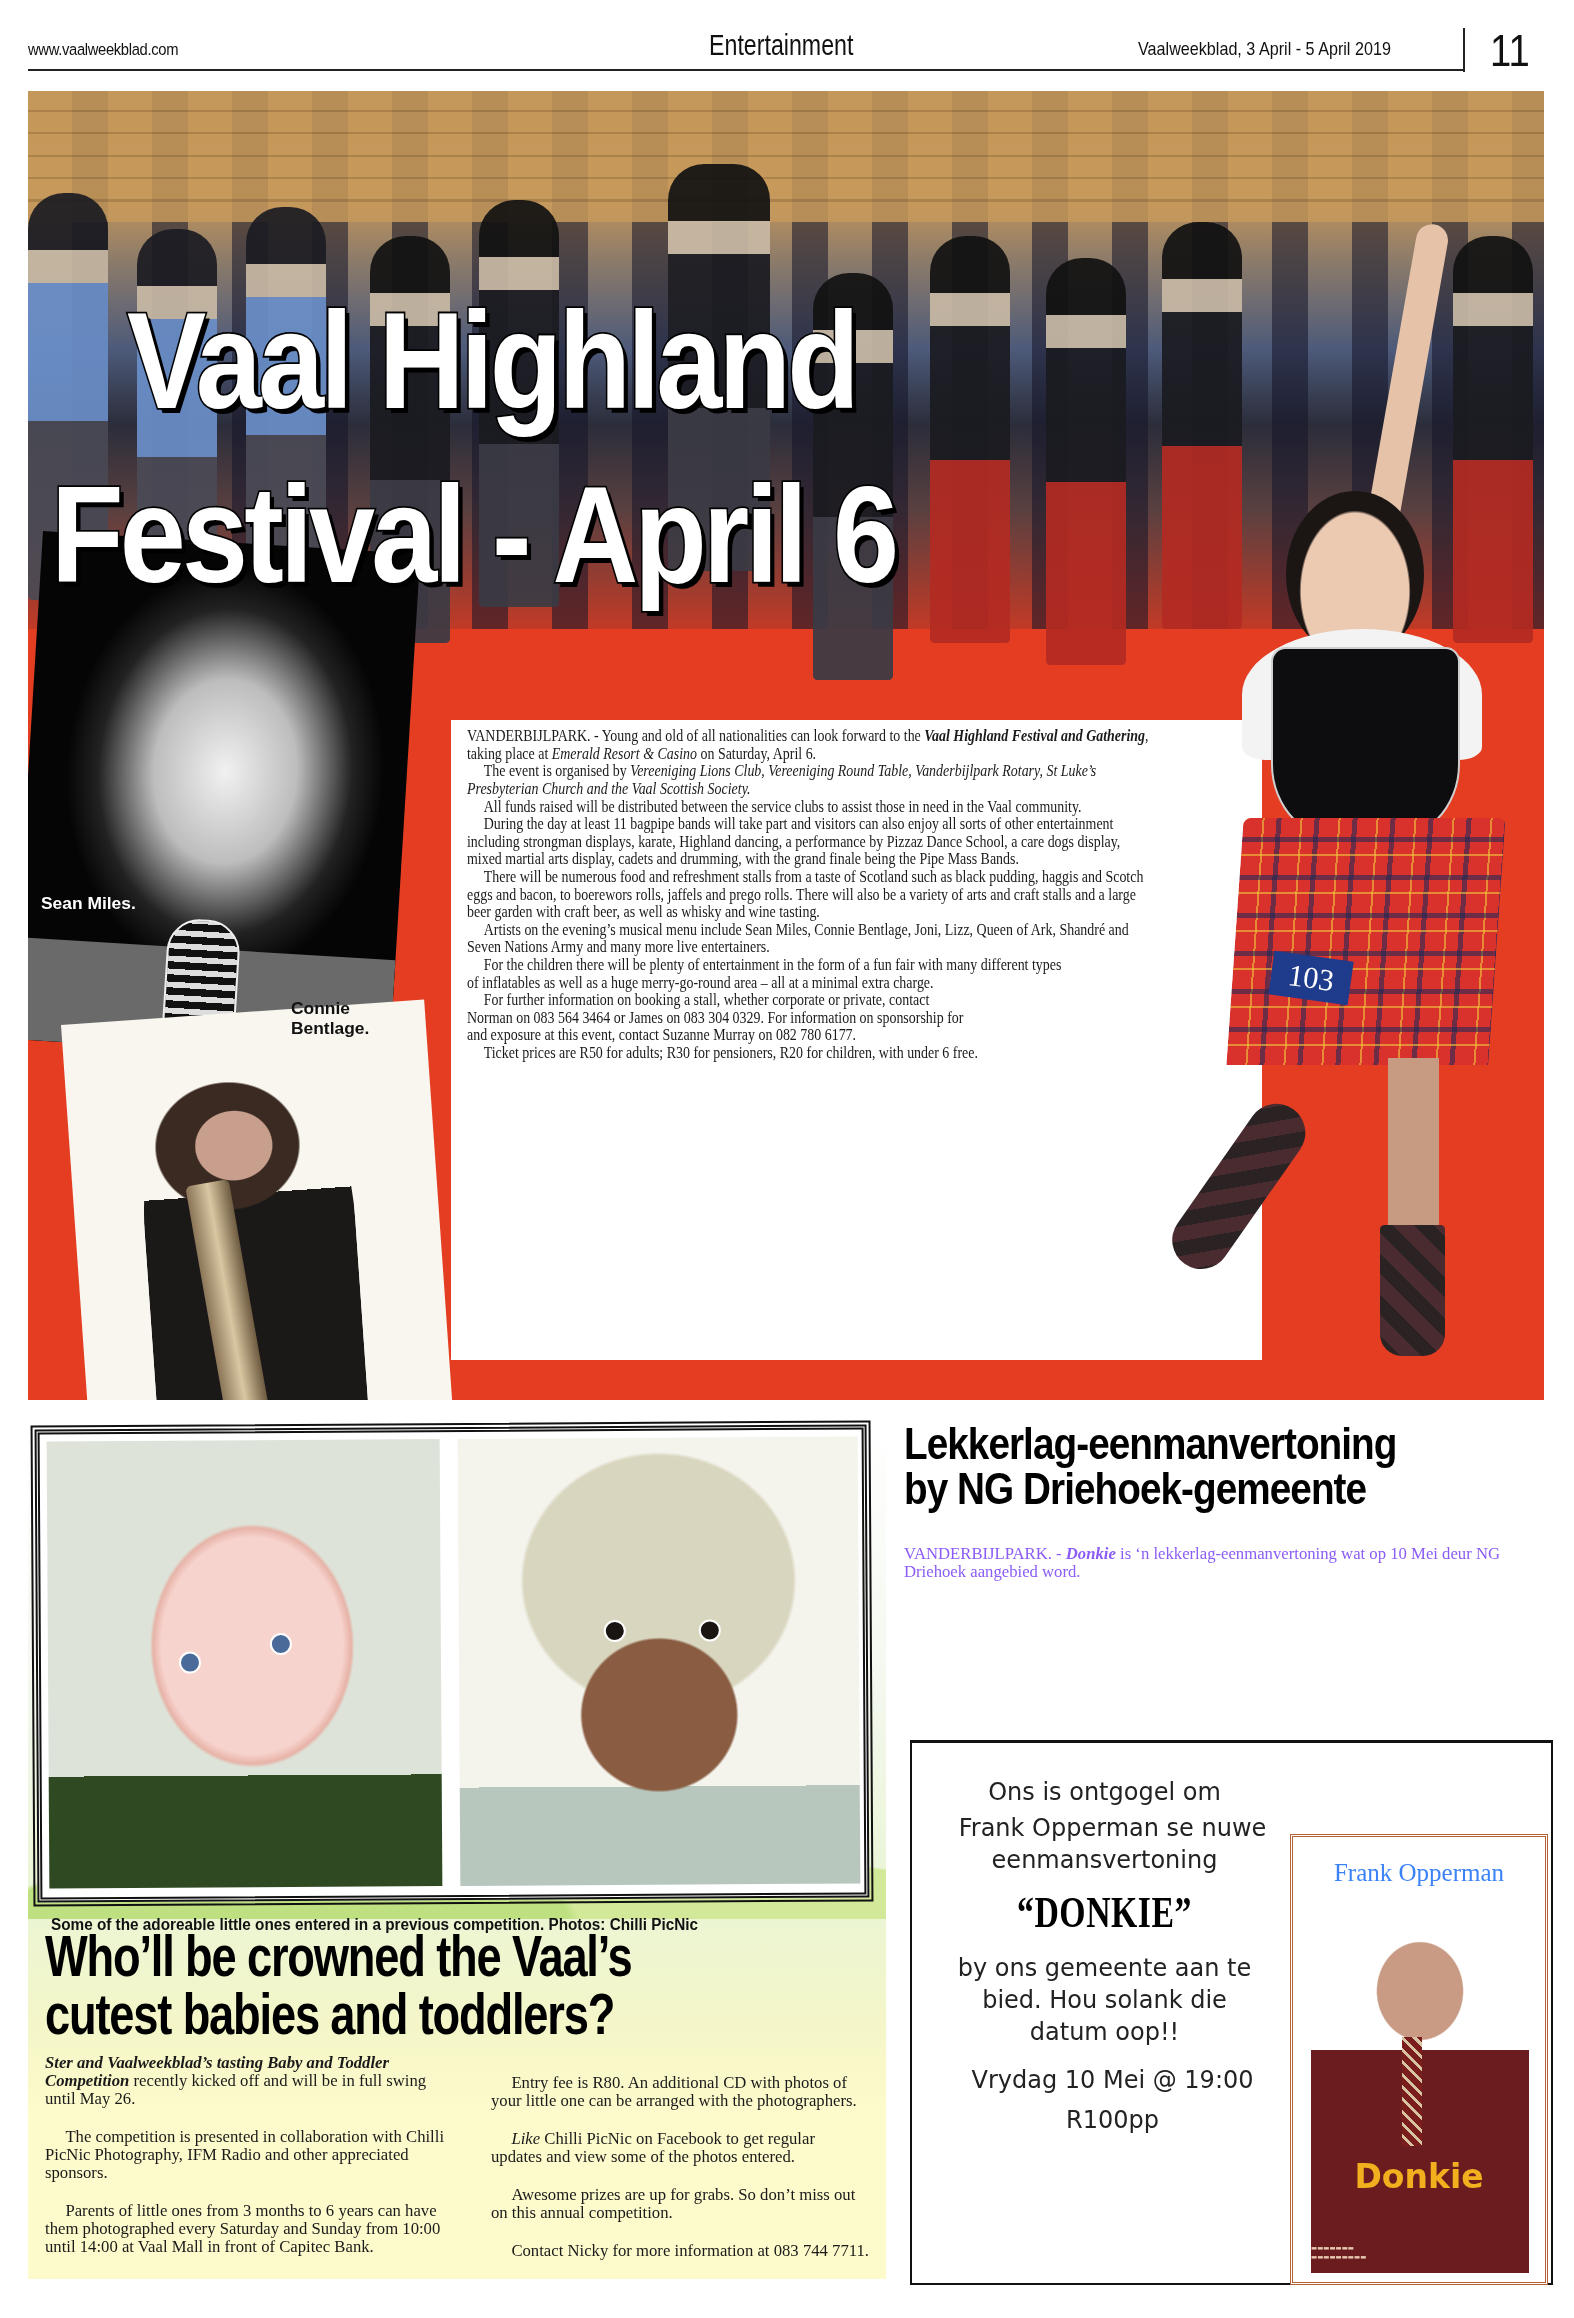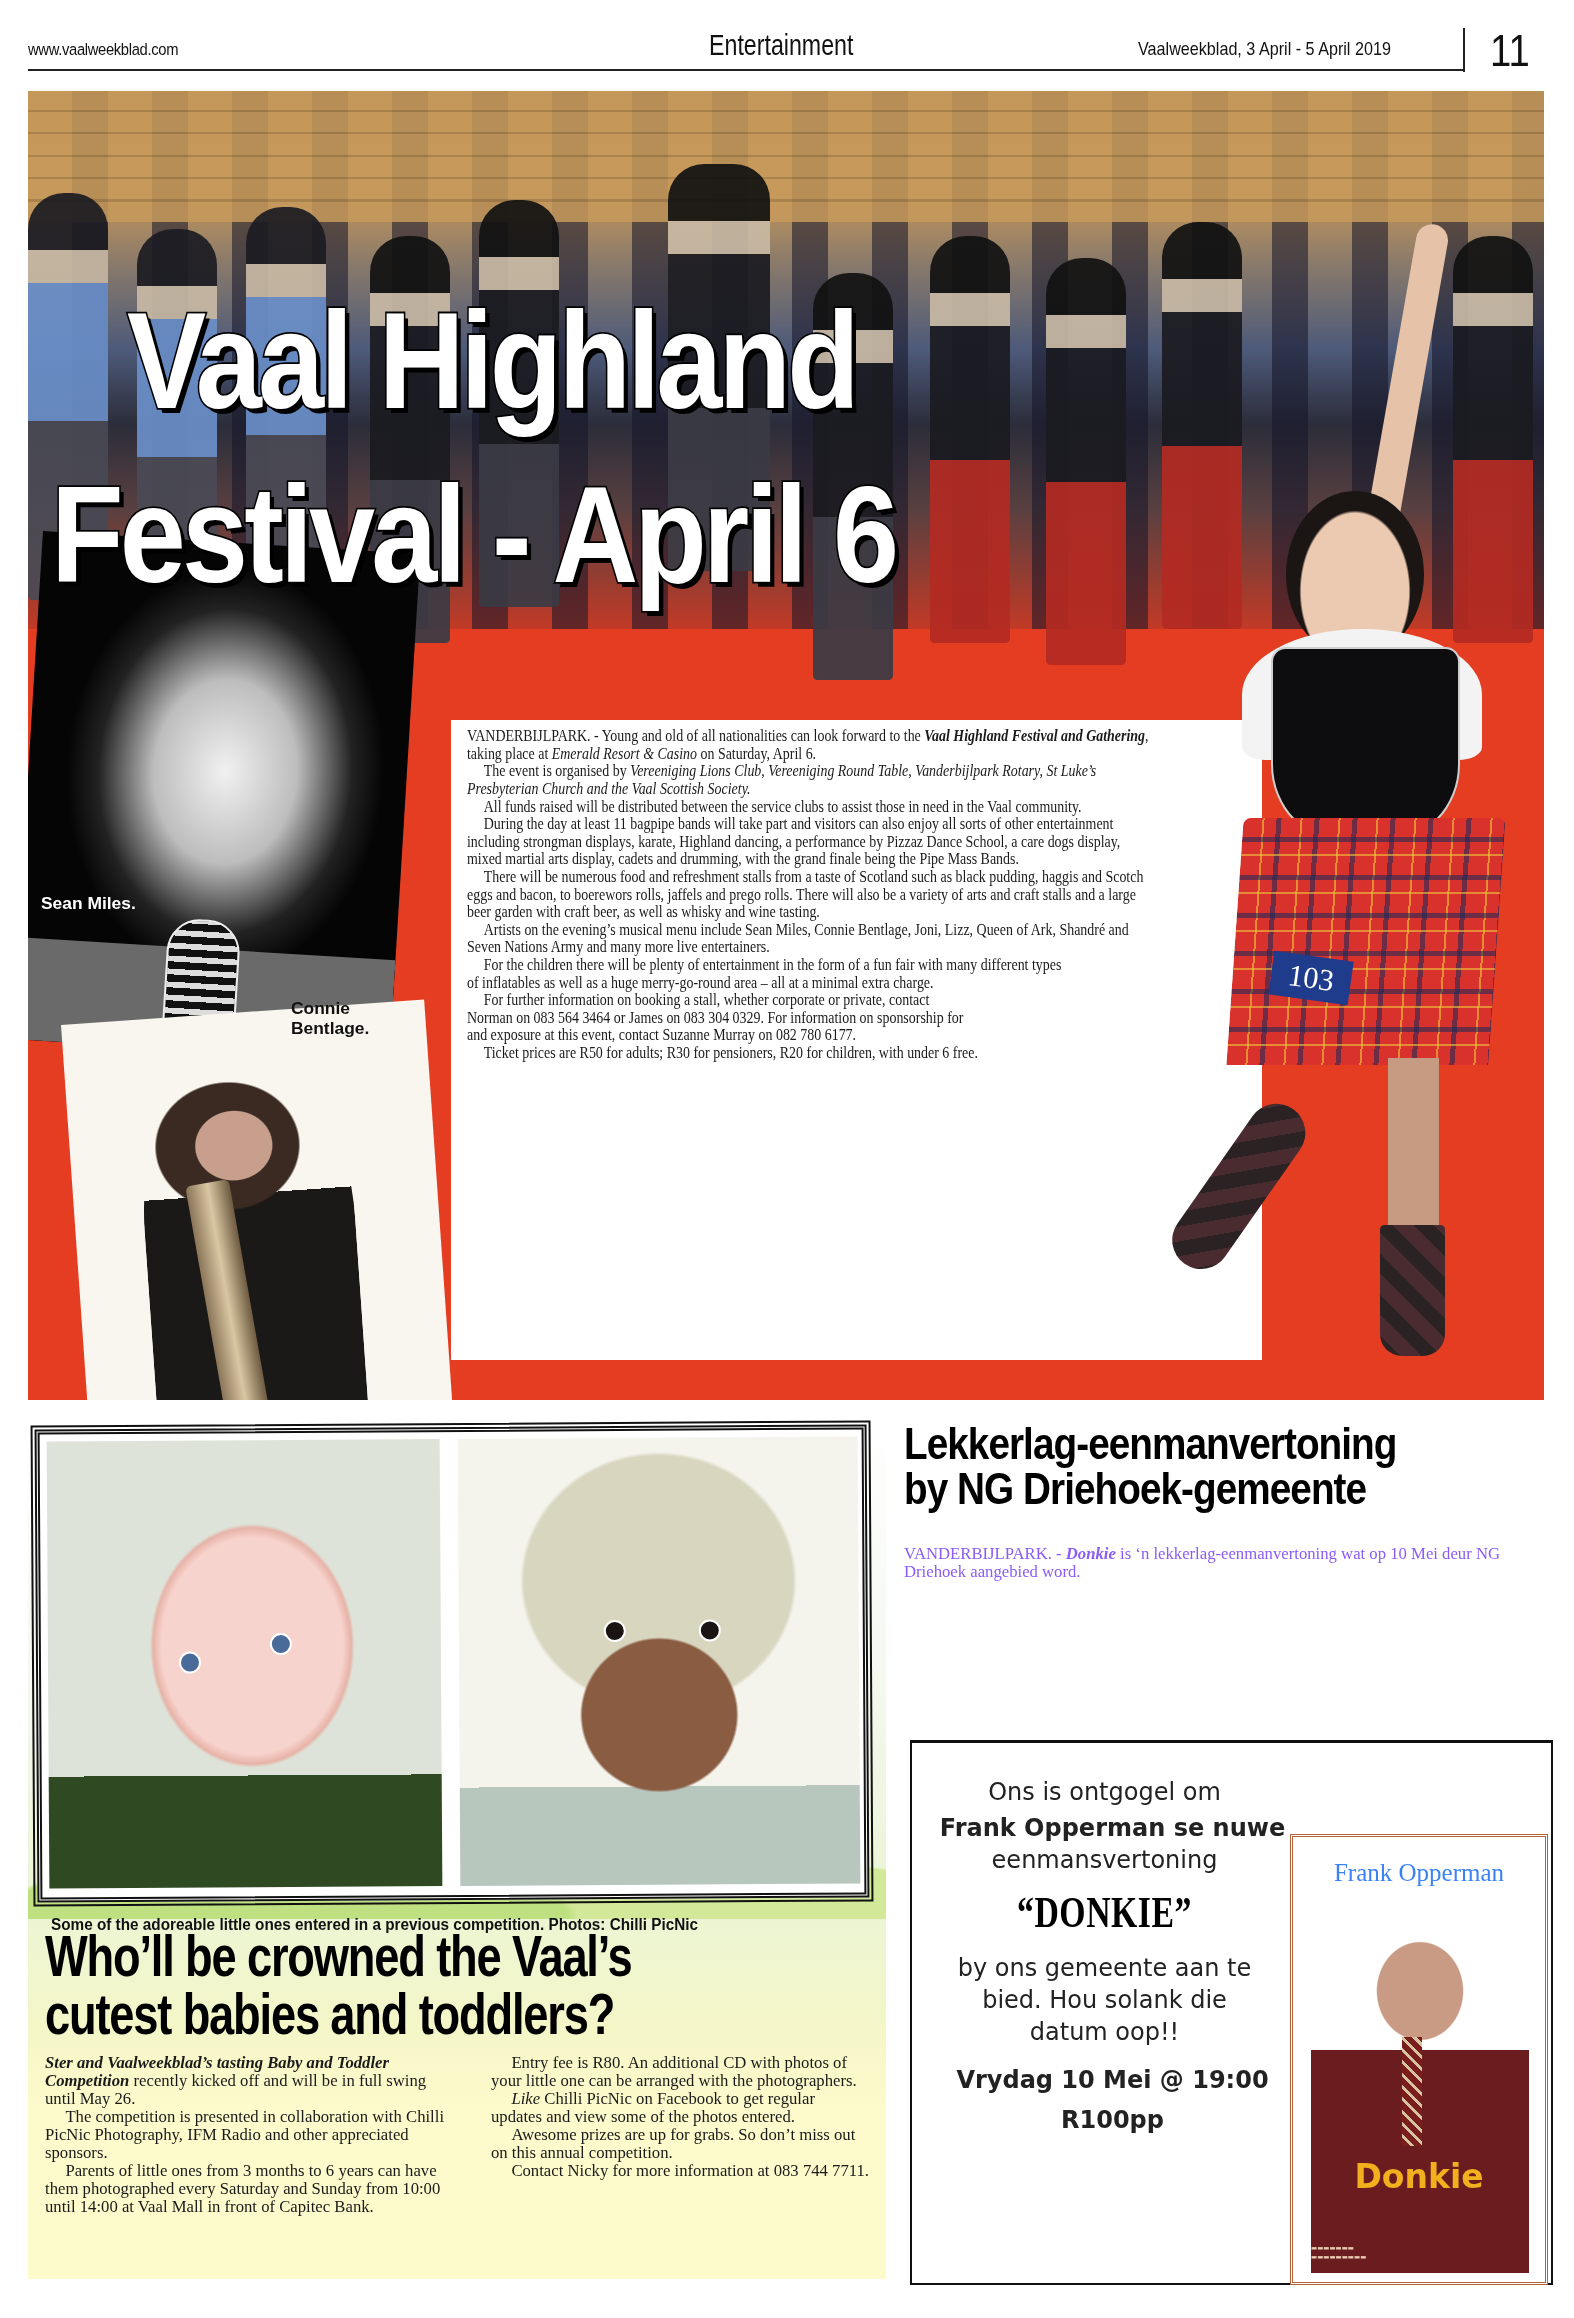--- a/index.html
+++ b/index.html
@@ -96,37 +96,37 @@
     background: radial-gradient(ellipse 32% 28% at 50% 62%, #8a5d43 0 60%, transparent 62%),
                 radial-gradient(ellipse 48% 40% at 50% 32%, #d9d6bf 0 70%, transparent 72%),
                 linear-gradient(180deg, #f4f3ec 0 78%, #b8c7be 78% 100%); }
   .eyes { position: absolute; width: 22px; height: 22px; border-radius: 50%; background: #4a6a9a; border: 2.2px solid #fff; }
   .babies-caption { position: absolute; left: 51px; top: 1914px; font-family: "Liberation Sans", sans-serif; font-weight: 700; font-size: 17.4px; color: #111; transform: scaleX(0.88); transform-origin: left; white-space: nowrap; }
   .babies-headline { position: absolute; left: 45px; font-family: "Liberation Sans", sans-serif; font-weight: 700; font-size: 58px; line-height: 1; letter-spacing: -1.5px; color: #000; transform: scaleX(0.78); transform-origin: left; white-space: nowrap; }
   .babies-headline.l1 { top: 1927px; }
   .babies-headline.l2 { top: 1985px; }
   .babies-col { position: absolute; top: 2054px; font-size: 16.7px; line-height: 18px; color: #1a1a1a; }
   .babies-col p { margin: 0; }
-  .babies-col p.ind { text-indent: 20.4px; }
+  .babies-col p.ind { text-indent: 20.4px; margin-top: 20px; }
   .babies-col.c1 { left: 45px; width: 407px; }
   .babies-col.c2 { left: 491px; width: 378px; }
   .bi { font-weight: 700; font-style: italic; }
   .it { font-style: italic; }
 
   
   .lek-head { position: absolute; left: 904px; top: 1421px; font-family: "Liberation Sans", sans-serif; font-weight: 700; font-size: 45px; line-height: 45px; letter-spacing: -1.1px; color: #000; transform: scaleX(0.86); transform-origin: left; white-space: nowrap; }
   .lek-body { position: absolute; left: 904px; top: 1545px; width: 647px; font-size: 16.7px; line-height: 18px; color: #8b5cf6; }
   .lek-body p { margin: 0; }
   .lek-body p.ind { text-indent: 20.4px; }
 
   
   .ad { position: absolute; left: 910px; top: 1740px; width: 643px; height: 545px; border: 2.2px solid #111; border-top-width: 3.6px; background: #fff; }
   .ad-left { position: absolute; left: 0; top: 33px; width: 385px; text-align: center; font-family: "DejaVu Sans", sans-serif; color: #222; }
   .ad-line { font-size: 24px; line-height: 32px; }
-  .ad-line.bold { font-weight: 700; margin-left: 16px; }
+  .ad-line.bold { font-weight: 400; margin-left: 16px; }
   .ad-donkie { font-family: "Liberation Serif", serif; font-weight: 700; font-size: 45px; line-height: 65px; letter-spacing: 0.7px; transform: scaleX(0.75); margin: 3.6px 0 7.3px 0; color: #000; }
   .ad-gap { height: 16px; }
   .ad-poster { position: absolute; left: 378px; top: 91px; width: 258px; height: 451px; border: 3.6px double #b5623a; background: #fff; }
   .ad-poster-title { position: absolute; top: 22px; width: 100%; text-align: center; font-family: "Liberation Serif", serif; font-size: 25px; color: #3b82f6; }
   .ad-man { position: absolute; left: 18px; top: 65px; width: 218px; height: 371px;
     background: radial-gradient(ellipse 30% 20% at 50% 24%, #c99b84 0 65%, transparent 67%),
                 linear-gradient(180deg, transparent 0 40%, #6a1c1f 40% 100%);
     border-radius: 40% 40% 0 0; }
   .ad-tie { position: absolute; left: 109px; top: 200px; width: 20.4px; height: 109px; background: repeating-linear-gradient(45deg, #7a1d1d 0 5.8px, #d7c3a2 5.8px 8.7px); }
   .ad-poster-name { position: absolute; left: 0; top: 320px; width: 100%; text-align: center; font-family: "DejaVu Sans", sans-serif; font-weight: 700; font-size: 33px; color: #f2b01e; }

